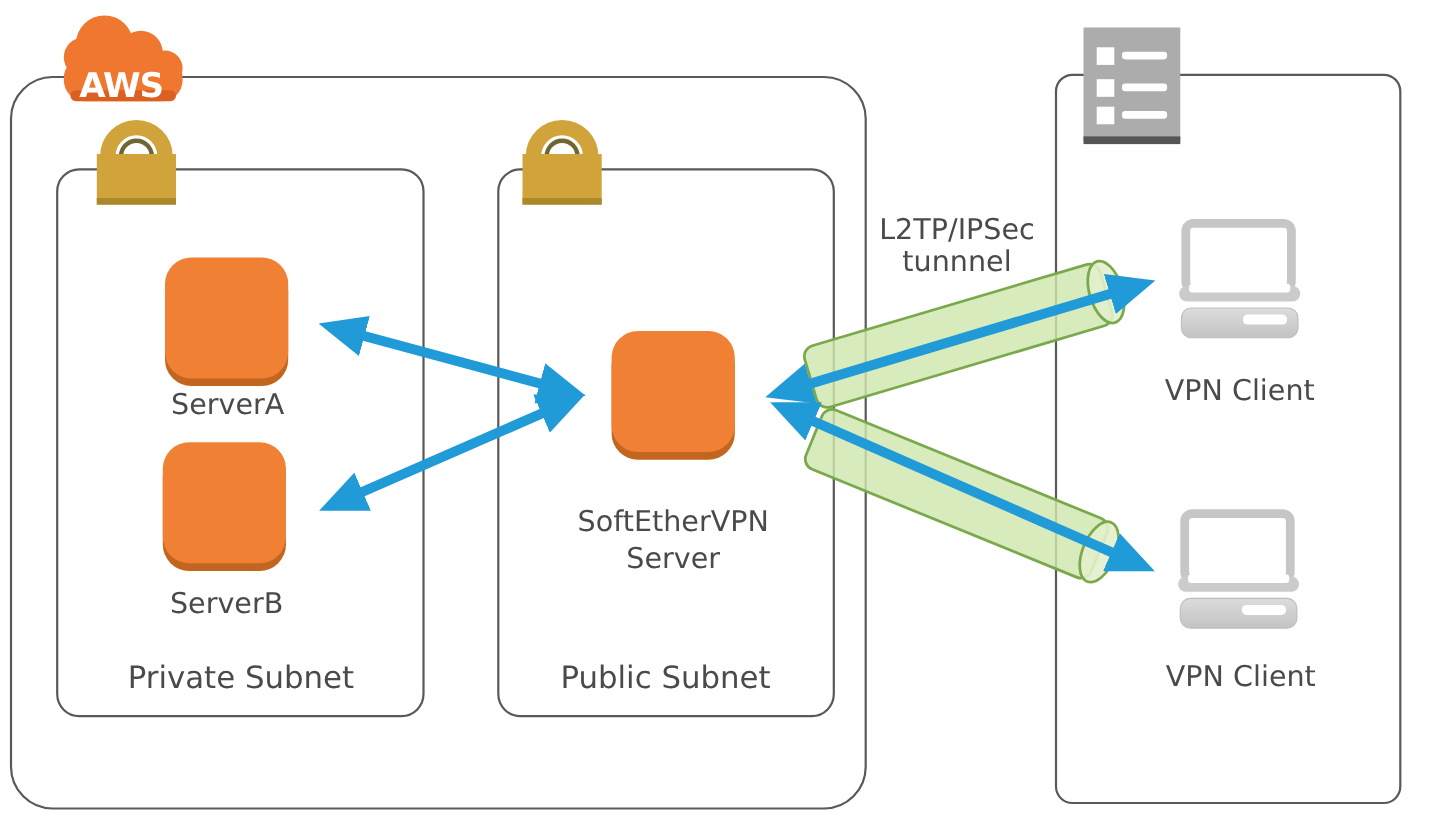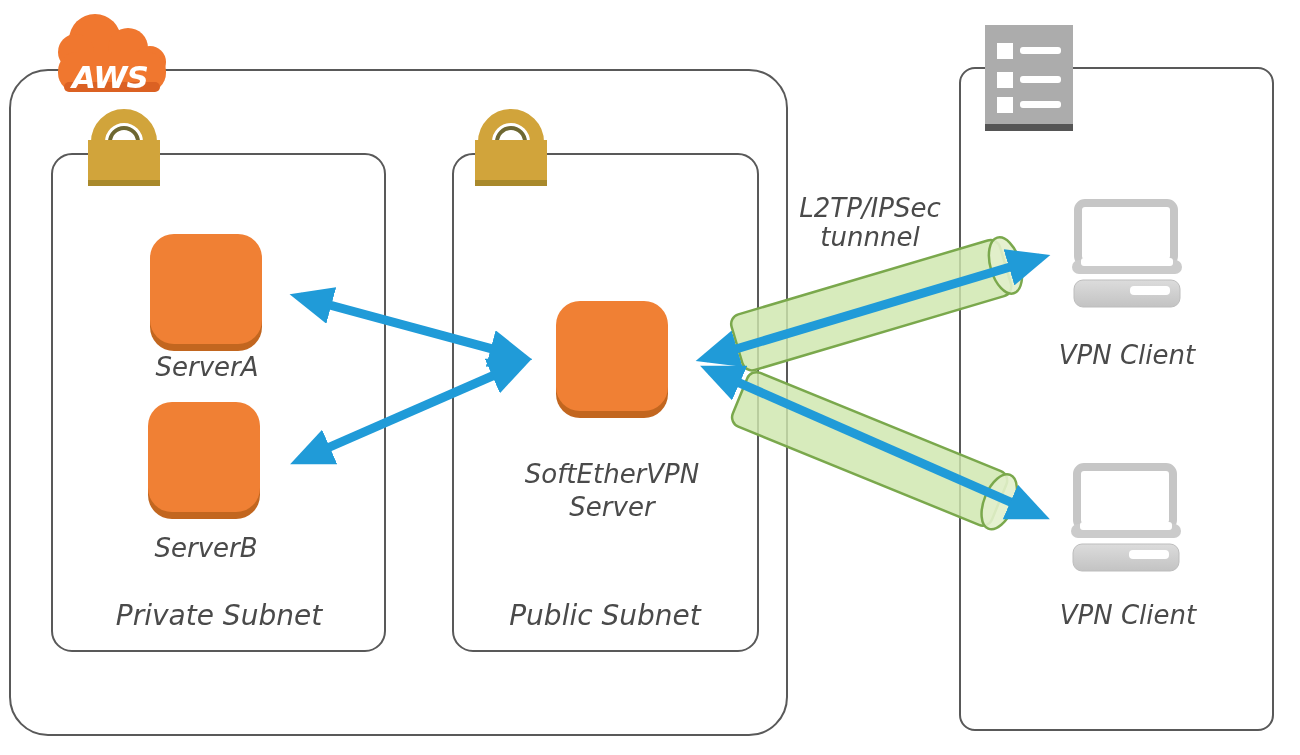--- a/index.html
+++ b/index.html
@@ -3,21 +3,20 @@
 <meta charset="utf-8">
 <style>
   html, body { margin: 0; padding: 0; background: #ffffff; }
   #stage {
     position: relative;
     width: 1300px;
     height: 755px;
     background: #ffffff;
     font-family: "DejaVu Sans", "Liberation Sans", sans-serif;
     overflow: hidden;
-    font-style: italic;
   }
   #stage svg { position: absolute; left: 0; top: 0; }
   text {
     font-family: "DejaVu Sans", "Liberation Sans", sans-serif;
     fill: #4a4a4a;
   }
   .node-label   { font-size: 26px; }
   .subnet-label { font-size: 28px; }
   .tunnel-label { font-size: 26px; }
   .cloud-label  { font-size: 31px; font-weight: bold; fill: #ffffff; letter-spacing: -1px; }

